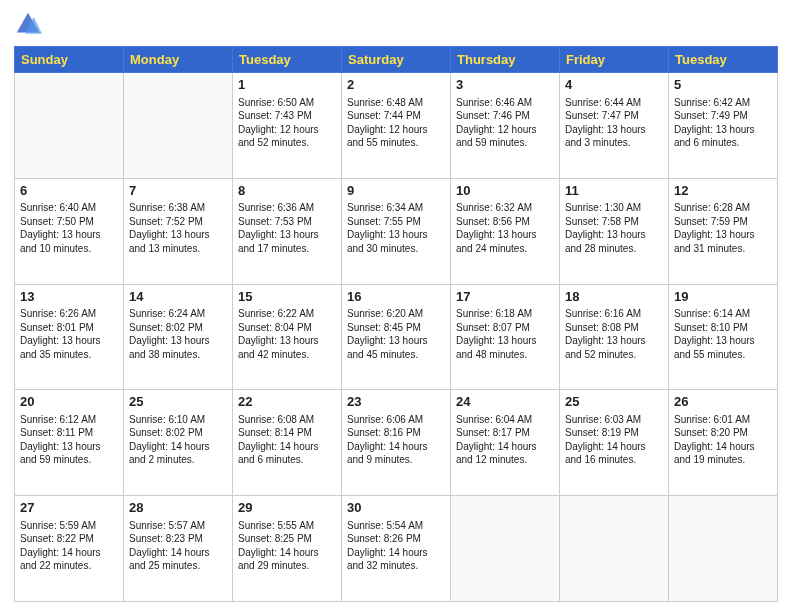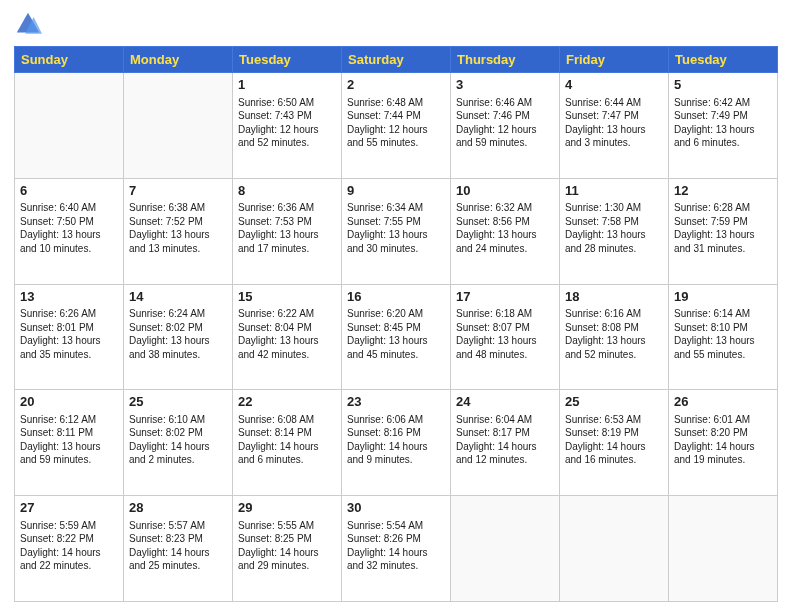--- a/index.html
+++ b/index.html
@@ -300,21 +300,21 @@
           </td>
           <td>
             <span class="day-num">24</span>
             <div>Sunrise: 6:04 AM</div>
             <div>Sunset: 8:17 PM</div>
             <div>Daylight: 14 hours</div>
             <div>and 12 minutes.</div>
           </td>
           <td>
             <span class="day-num">25</span>
-            <div>Sunrise: 6:53 AM</div>
+            <div>Sunrise: 6:03 AM</div>
             <div>Sunset: 8:19 PM</div>
             <div>Daylight: 14 hours</div>
             <div>and 16 minutes.</div>
           </td>
           <td>
             <span class="day-num">26</span>
             <div>Sunrise: 6:01 AM</div>
             <div>Sunset: 8:20 PM</div>
             <div>Daylight: 14 hours</div>
             <div>and 19 minutes.</div>

